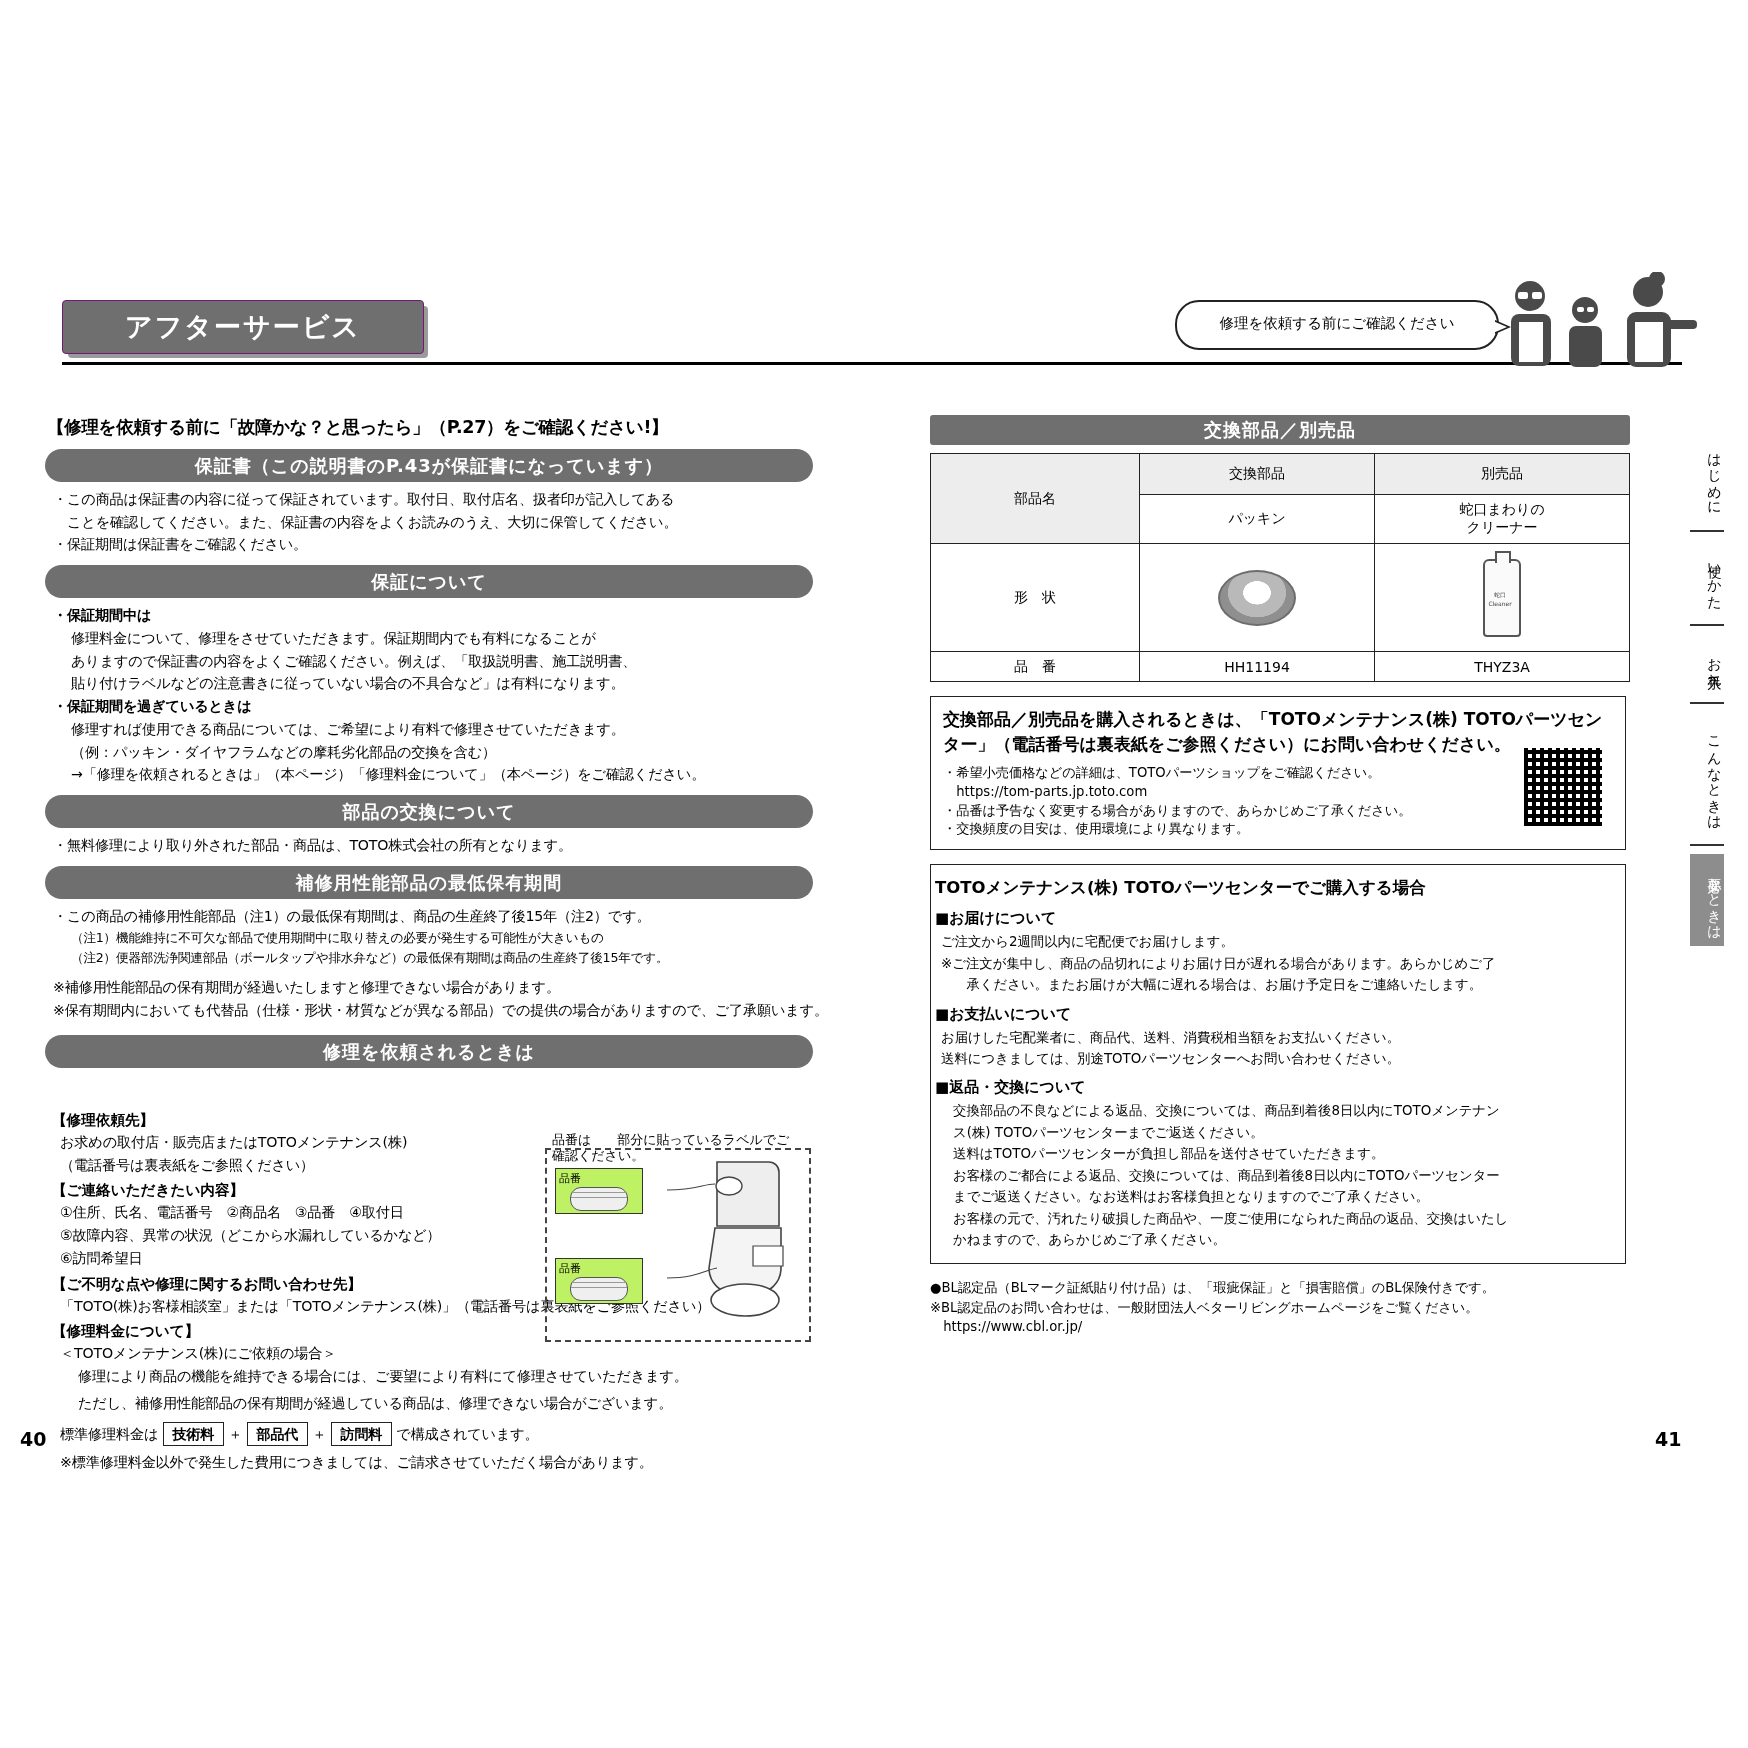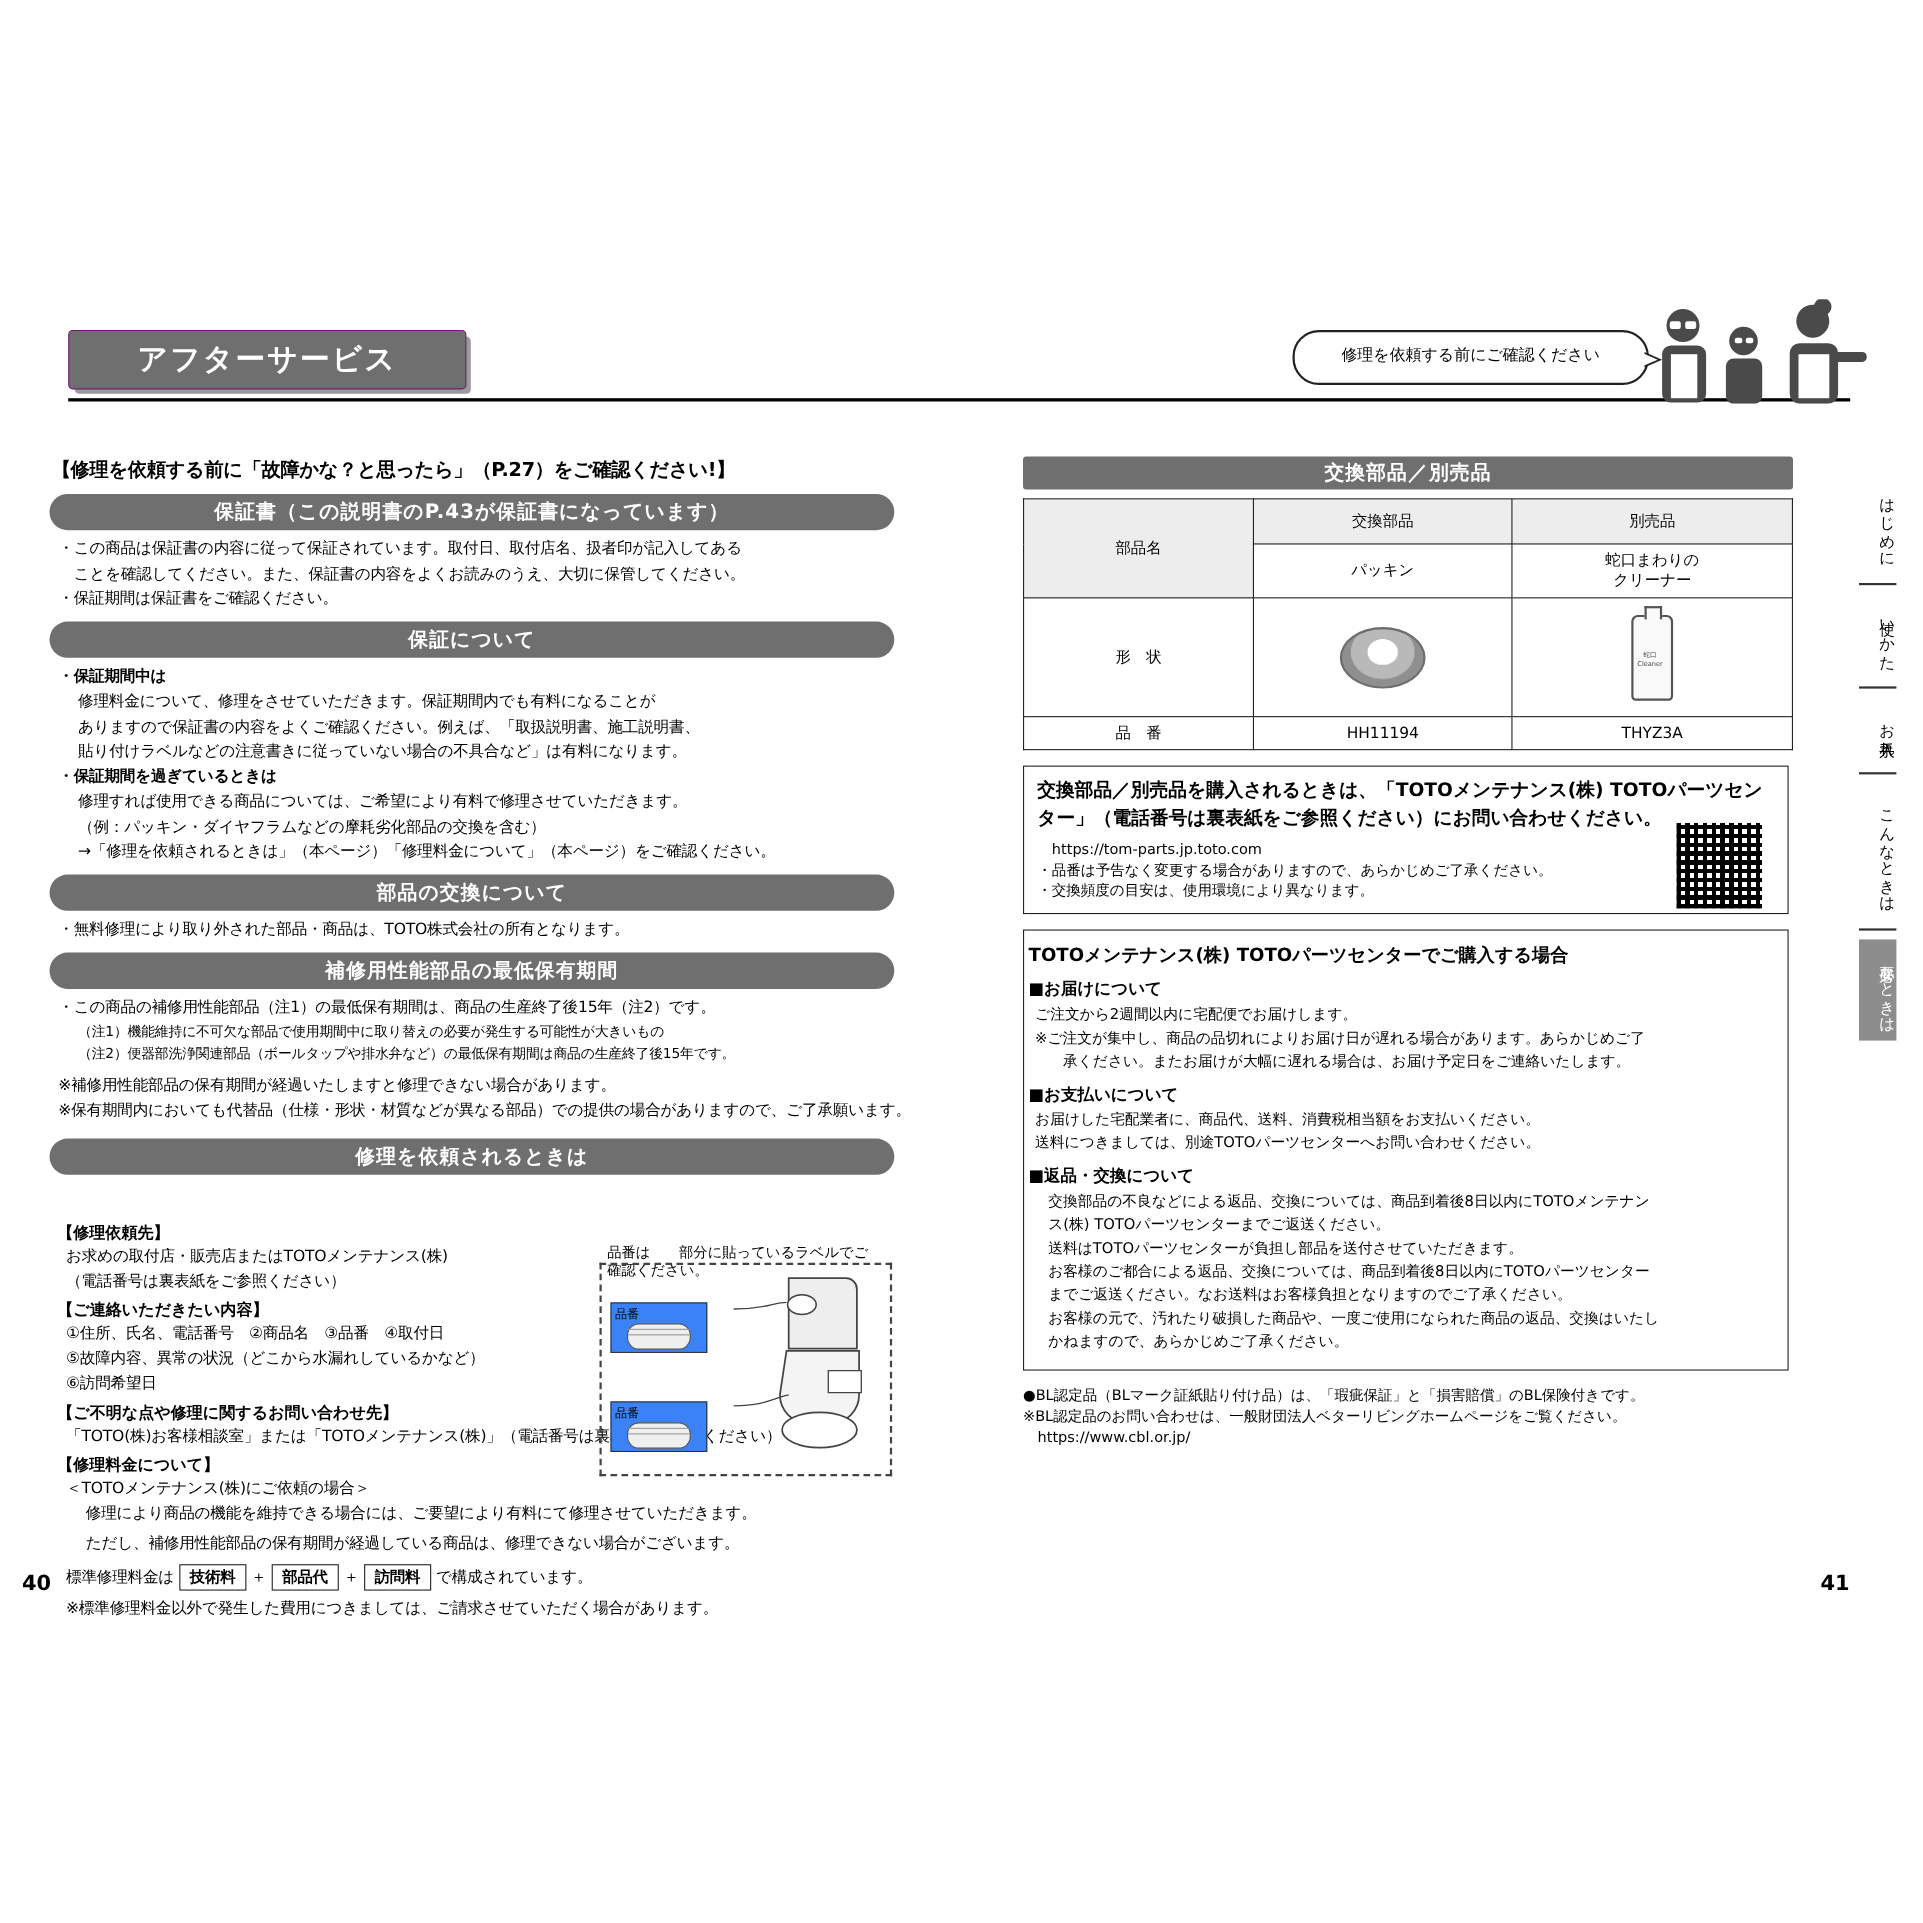--- a/index.html
+++ b/index.html
@@ -31,21 +31,21 @@
   .para{font-size:14.2px;line-height:1.46;margin:0 0 2px 8px;letter-spacing:-0.2px;}
   .para.ind{margin-left:26px;}
   .small{font-size:12.6px;}
   .b{font-weight:bold;}
 
   
   .repair-box{position:absolute;left:52px;top:1105px;width:760px;}
   .sub-h{font-size:14.6px;font-weight:bold;margin:6px 0 2px 0;}
   .illus{position:absolute;left:545px;top:1148px;width:262px;height:190px;border:2px dashed #444;}
   .illus-cap{position:absolute;left:552px;top:1132px;width:250px;font-size:13px;line-height:1.25;}
-  .tag{position:absolute;width:86px;height:44px;border:1.6px solid #333;background:#3b82f6;margin-top:16px;}
+  .tag{position:absolute;width:86px;height:44px;border:1.6px solid #333;background:#bef264;}
   .tag .t{font-size:11px;margin:2px 0 0 3px;}
   .tag .oval{width:56px;height:22px;border:1.4px solid #555;border-radius:11px;margin:1px auto 0 auto;background:#efefef;}
   .tag .oval .r{height:4px;border-bottom:1px solid #999;}
 
   .fee-box{display:inline-block;border:1.6px solid #222;padding:1px 9px;font-size:14px;font-weight:bold;}
 
   .pageno-l{position:absolute;left:20px;top:1428px;font-size:19px;font-weight:bold;}
   .pageno-r{position:absolute;left:1655px;top:1428px;font-size:19px;font-weight:bold;}
 
   
@@ -257,20 +257,21 @@
       <tr class="rowno">
         <td>品　番</td>
         <td>HH11194</td>
         <td>THYZ3A</td>
       </tr>
     </tbody>
       </table>
 
     <div class="note-box" style="position:relative">
       <div class="note-h">交換部品／別売品を購入されるときは、「TOTOメンテナンス(株) TOTOパーツセンター」（電話番号は裏表紙をご参照ください）にお問い合わせください。</div>
+      <div class="note-li">・希望小売価格などの詳細は、TOTOパーツショップをご確認ください。</div>
       <div class="note-li">　https://tom-parts.jp.toto.com</div>
       <div class="note-li">・品番は予告なく変更する場合がありますので、あらかじめご了承ください。</div>
       <div class="note-li">・交換頻度の目安は、使用環境により異なります。</div>
       <div class="qr" style="top:48px"></div>
     </div>
 
     <div class="buy-box">
       <div class="buy-title">TOTOメンテナンス(株) TOTOパーツセンターでご購入する場合</div>
 
       <div class="buy-sub">■お届けについて</div>

